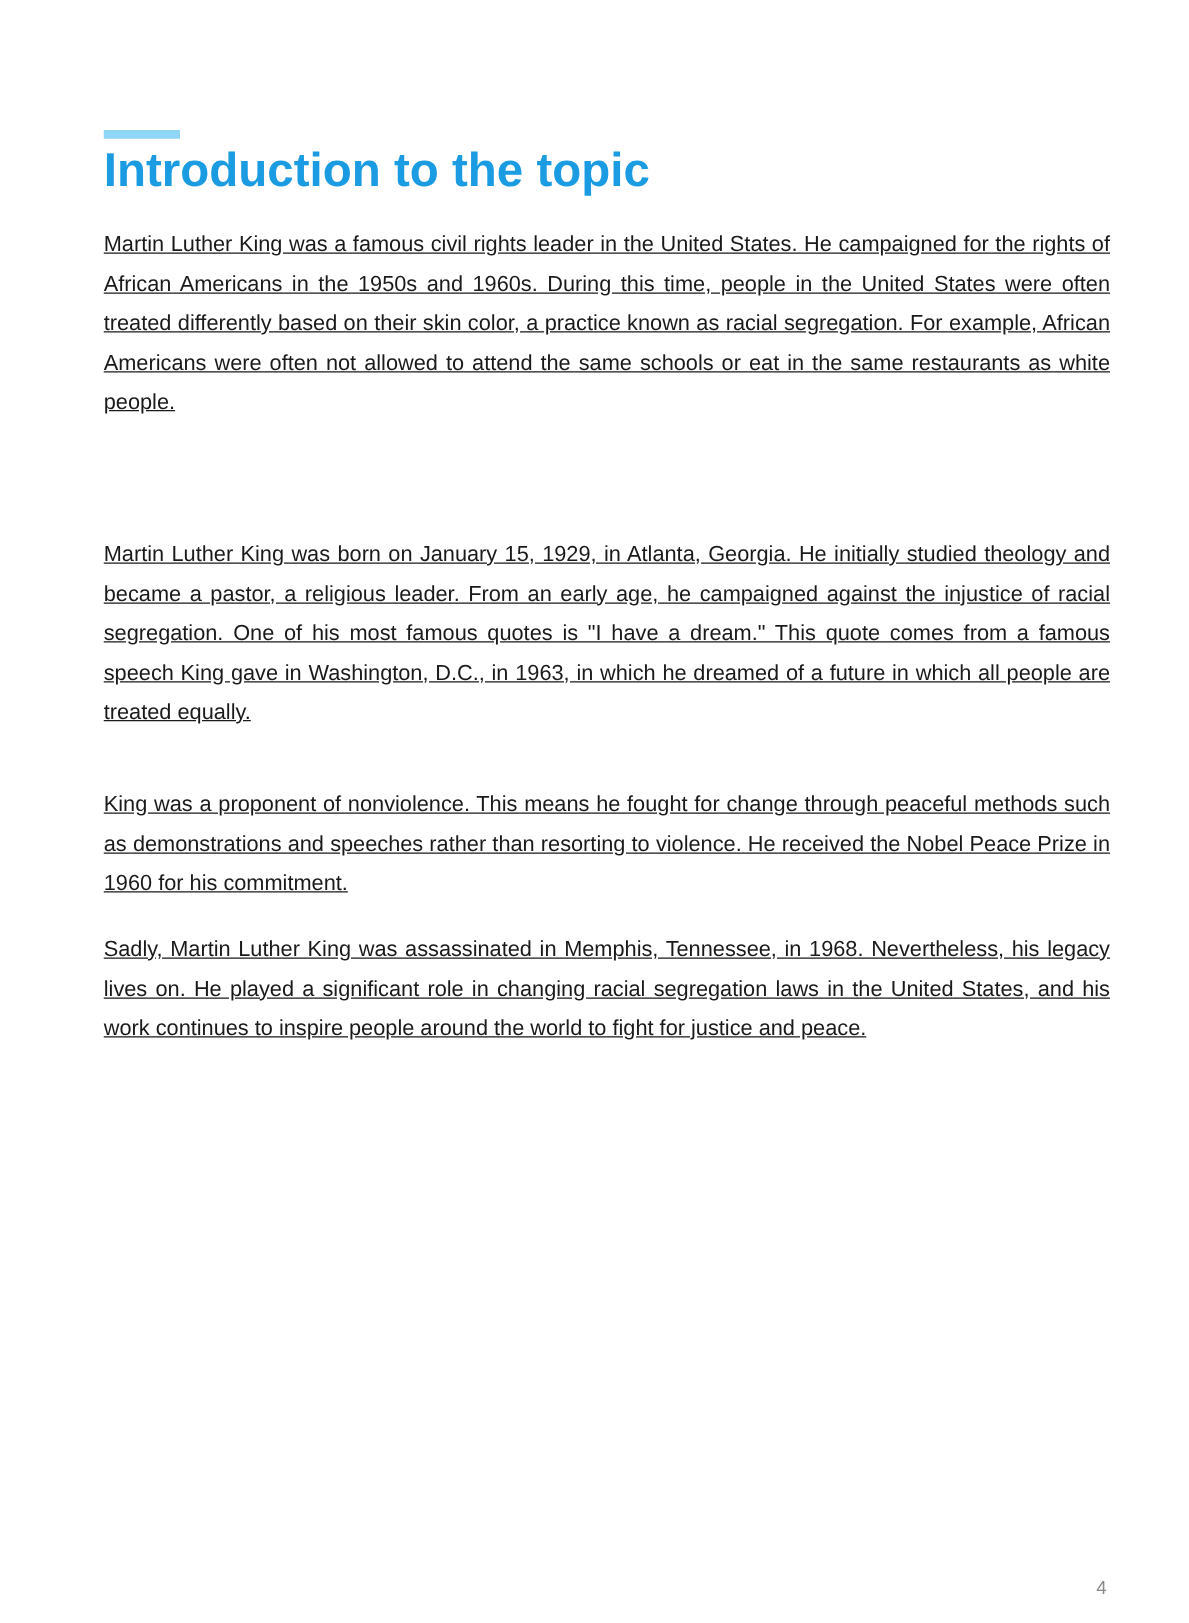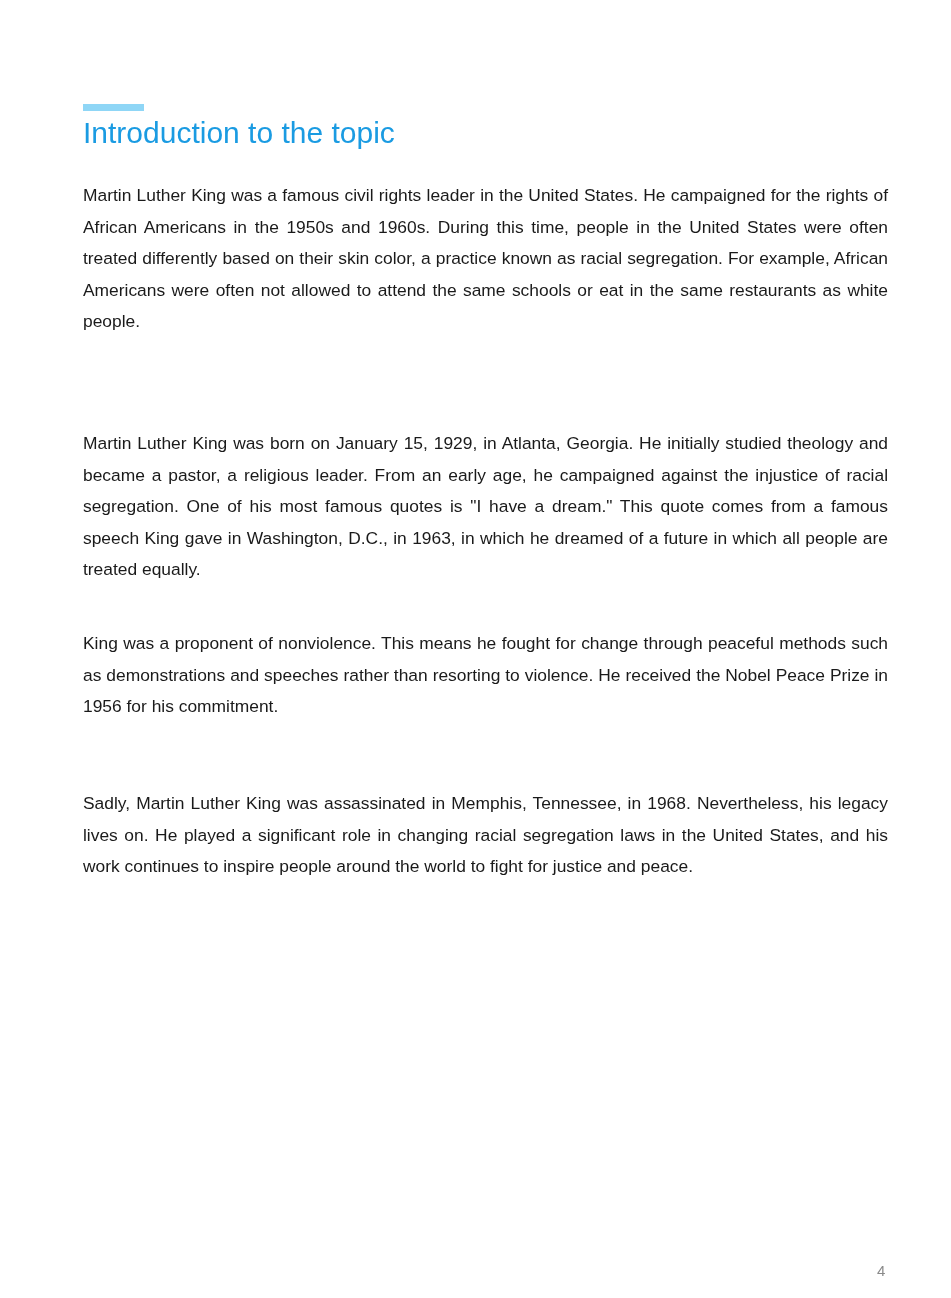--- a/index.html
+++ b/index.html
@@ -27,54 +27,55 @@
       top: 104px;
       width: 61px;
       height: 7px;
       background: #8fd6f6;
     }
     .title {
       position: absolute;
       left: 0;
       top: 116px;
       margin: 0;
-      font-size: 30px;
-      font-weight: normal;
+      font-size: 38px;
+      font-weight: bold;
       color: #1a9be2;
       letter-spacing: 0;
       white-space: nowrap;
     }
     .para {
       position: absolute;
       left: 0;
       width: 805px;
       margin: 0;
       font-size: 17.4px;
       line-height: 31.5px;
       text-align: justify;
       color: #1a1a1a;
+      text-decoration: underline;
     }
     .p1 { top: 180px; }
     .p2 { top: 428px; }
     .p3 { top: 628px; }
-    .p4 { top: 788px; }
+    .p4 { top: 744px; }
     .page-number {
       position: absolute;
       left: 877px;
       top: 1262px;
       font-size: 15px;
       color: #8a8a8a;
     }
   </style>
 </head>
 <body>
 
 <div class="page">
   <div class="accent-bar"></div>
   <h1 class="title">Introduction to the topic</h1>
 
   <p class="para p1">Martin Luther King was a famous civil rights leader in the United States. He campaigned for the rights of African Americans in the 1950s and 1960s. During this time, people in the United States were often treated differently based on their skin color, a practice known as racial segregation. For example, African Americans were often not allowed to attend the same schools or eat in the same restaurants as white people.</p>
   <p class="para p2">Martin Luther King was born on January 15, 1929, in Atlanta, Georgia. He initially studied theology and became a pastor, a religious leader. From an early age, he campaigned against the injustice of racial segregation. One of his most famous quotes is "I have a dream." This quote comes from a famous speech King gave in Washington, D.C., in 1963, in which he dreamed of a future in which all people are treated equally.</p>
-  <p class="para p3">King was a proponent of nonviolence. This means he fought for change through peaceful methods such as demonstrations and speeches rather than resorting to violence. He received the Nobel Peace Prize in 1956 for his commitment.</p>
+  <p class="para p3">King was a proponent of nonviolence. This means he fought for change through peaceful methods such as demonstrations and speeches rather than resorting to violence. He received the Nobel Peace Prize in 1960 for his commitment.</p>
   <p class="para p4">Sadly, Martin Luther King was assassinated in Memphis, Tennessee, in 1968. Nevertheless, his legacy lives on. He played a significant role in changing racial segregation laws in the United States, and his work continues to inspire people around the world to fight for justice and peace.</p>
 </div>
 
 <div class="page-number">4</div>
 
 </body></html>

